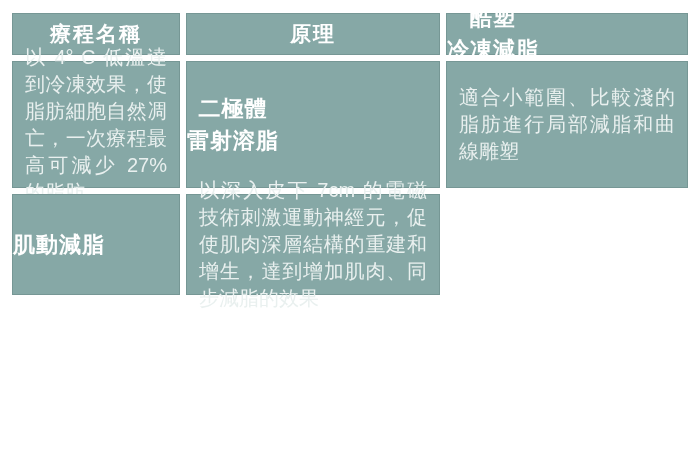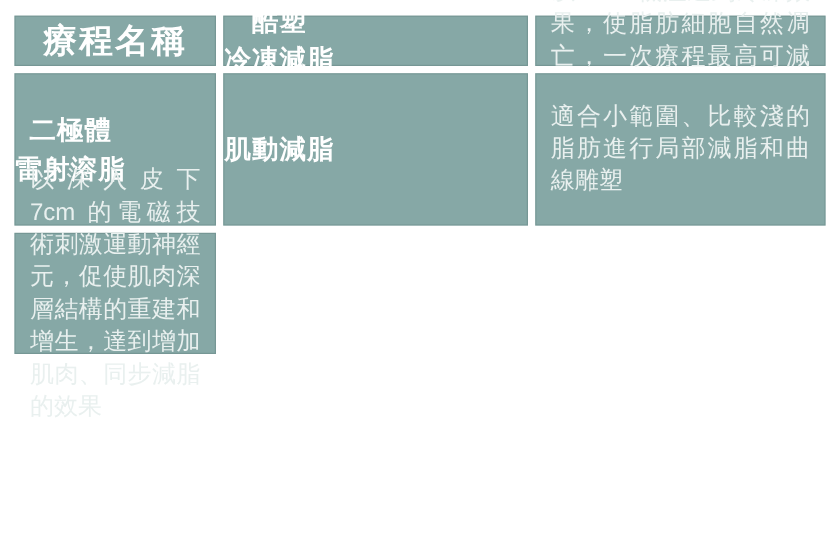--- a/index.html
+++ b/index.html
@@ -33,21 +33,21 @@
   .cell {
     background: var(--cell-bg, #86a8a6);
     box-sizing: border-box;
     border: 1px solid rgba(70, 100, 98, 0.25);
     display: flex;
     align-items: center;
   }
   .cell.header {
     justify-content: center;
     color: var(--header-text, #ffffff);
-    font-size: 28px;
+    font-size: 21px;
     font-weight: 700;
     letter-spacing: 2px;
   }
   .cell.name {
     justify-content: flex-start;
     text-align: center;
     color: var(--header-text, #ffffff);
     font-size: 22px;
     font-weight: 700;
     line-height: 1.45;
@@ -69,38 +69,41 @@
 </style>
 </head>
 <body>
 
 <div class="table-wrap">
   <div class="grid">
 
     <div class="cell header">
       <span>療程名稱</span>
     </div>
+    <div class="cell header">
+      <span>原理</span>
+    </div>
 
     <div class="cell name">
       <span>酷塑
 冷凍減脂</span>
     </div>
     <div class="cell para">
       <p>以 4° C 低溫達到冷凍效果，使脂肪細胞自然凋亡，一次療程最高可減少 27% 的脂肪</p>
     </div>
 
     <div class="cell name">
       <span>二極體
 雷射溶脂</span>
     </div>
+    <div class="cell para">
+      <p>適合小範圍、比較淺的脂肪進行局部減脂和曲線雕塑</p>
+    </div>
+
     <div class="cell name">
       <span>肌動減脂</span>
-    </div>
-
-    <div class="cell para">
-      <p>適合小範圍、比較淺的脂肪進行局部減脂和曲線雕塑</p>
     </div>
     <div class="cell para">
       <p>以深入皮下 7cm 的電磁技術刺激運動神經元，促使肌肉深層結構的重建和增生，達到增加肌肉、同步減脂的效果</p>
     </div>
 
   </div>
 </div>
 
 </body></html>

